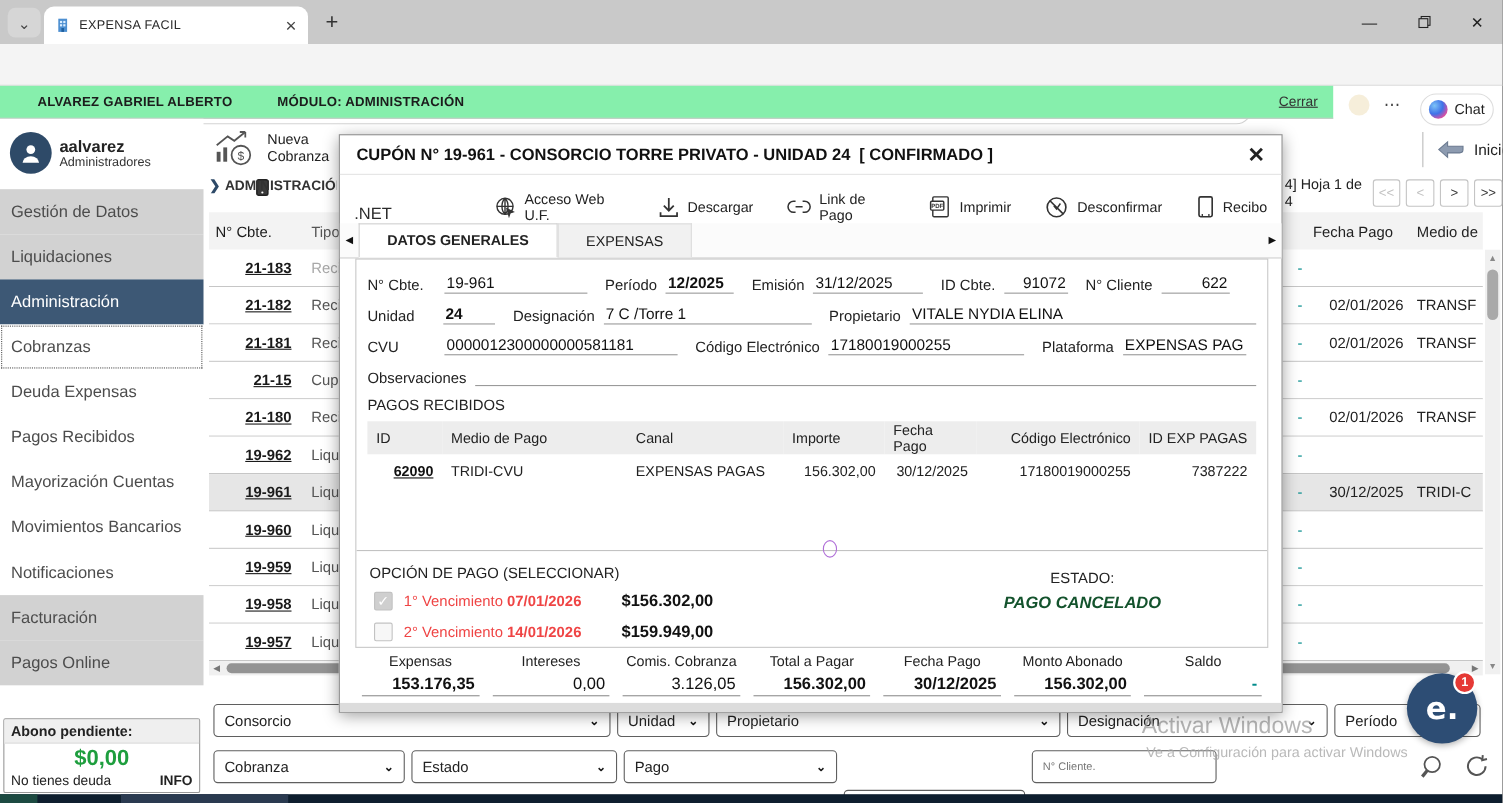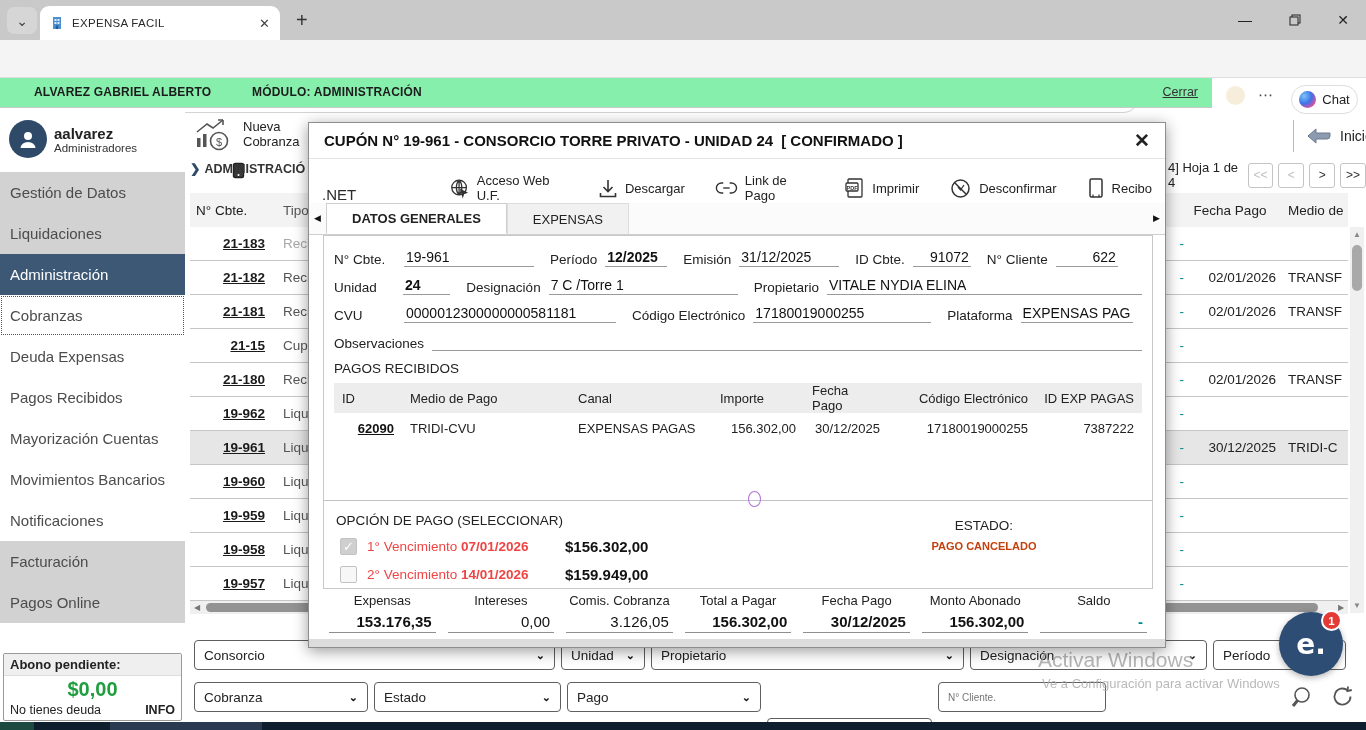--- a/index.html
+++ b/index.html
@@ -117,21 +117,21 @@
   .m-hr { border:none; border-top:1px solid #c2c2c2; margin:56px -10px 0 -10px; }
   .op-title { font-size:13.5px; color:#222; margin:12px 0 10px 2px; }
   .op-row { display:flex; align-items:center; margin:0 0 11px 6px; }
   .cb { width:17px; height:17px; border:1px solid #c2c2c2; border-radius:2px; background:#f7f7f7; margin-right:10px; display:flex; align-items:center; justify-content:center; font-size:13px; color:#fff; }
   .cb.on { background:#cfcfcf; }
   .op-lbl { font-size:13.5px; color:#ef4444; width:198px; }
   .op-lbl b { font-size:13.5px; }
   .op-amt { font-size:15px; font-weight:700; color:#111; }
   .estado { position:absolute; left:560px; top:282px; width:200px; text-align:center; }
   .estado-l { font-size:13.5px; color:#222; }
-  .estado-v { font-size:11px; font-weight:700; color:#c2410c; margin-top:7px; }
+  .estado-v { font-size:15px; font-weight:700; color:#14532d; margin-top:7px;font-style:italic; }
   .spinner { position:absolute; left:424px; top:255px; width:13px; height:16px; border:1.5px solid #b06fd8; border-radius:50%; }
   .m-footer { position:absolute; left:14px; top:470px; width:830px; display:flex; }
   .fcol { flex:1; padding:0 6px; }
   .fcol-l { font-size:13px; color:#222; text-align:center; }
   .fcol-v { font-size:15px; color:#111; text-align:right; border-bottom:1px solid #8f8f8f; padding:3px 4px 2px 0; margin-top:2px; }
   .fcol-v.b { font-weight:700; }
   .fcol-v.teal { color:#008b8b; font-weight:700; }
   .m-strip { position:absolute; left:0; bottom:0; width:100%; height:8px; background:#dcdcdc; }
 
   

